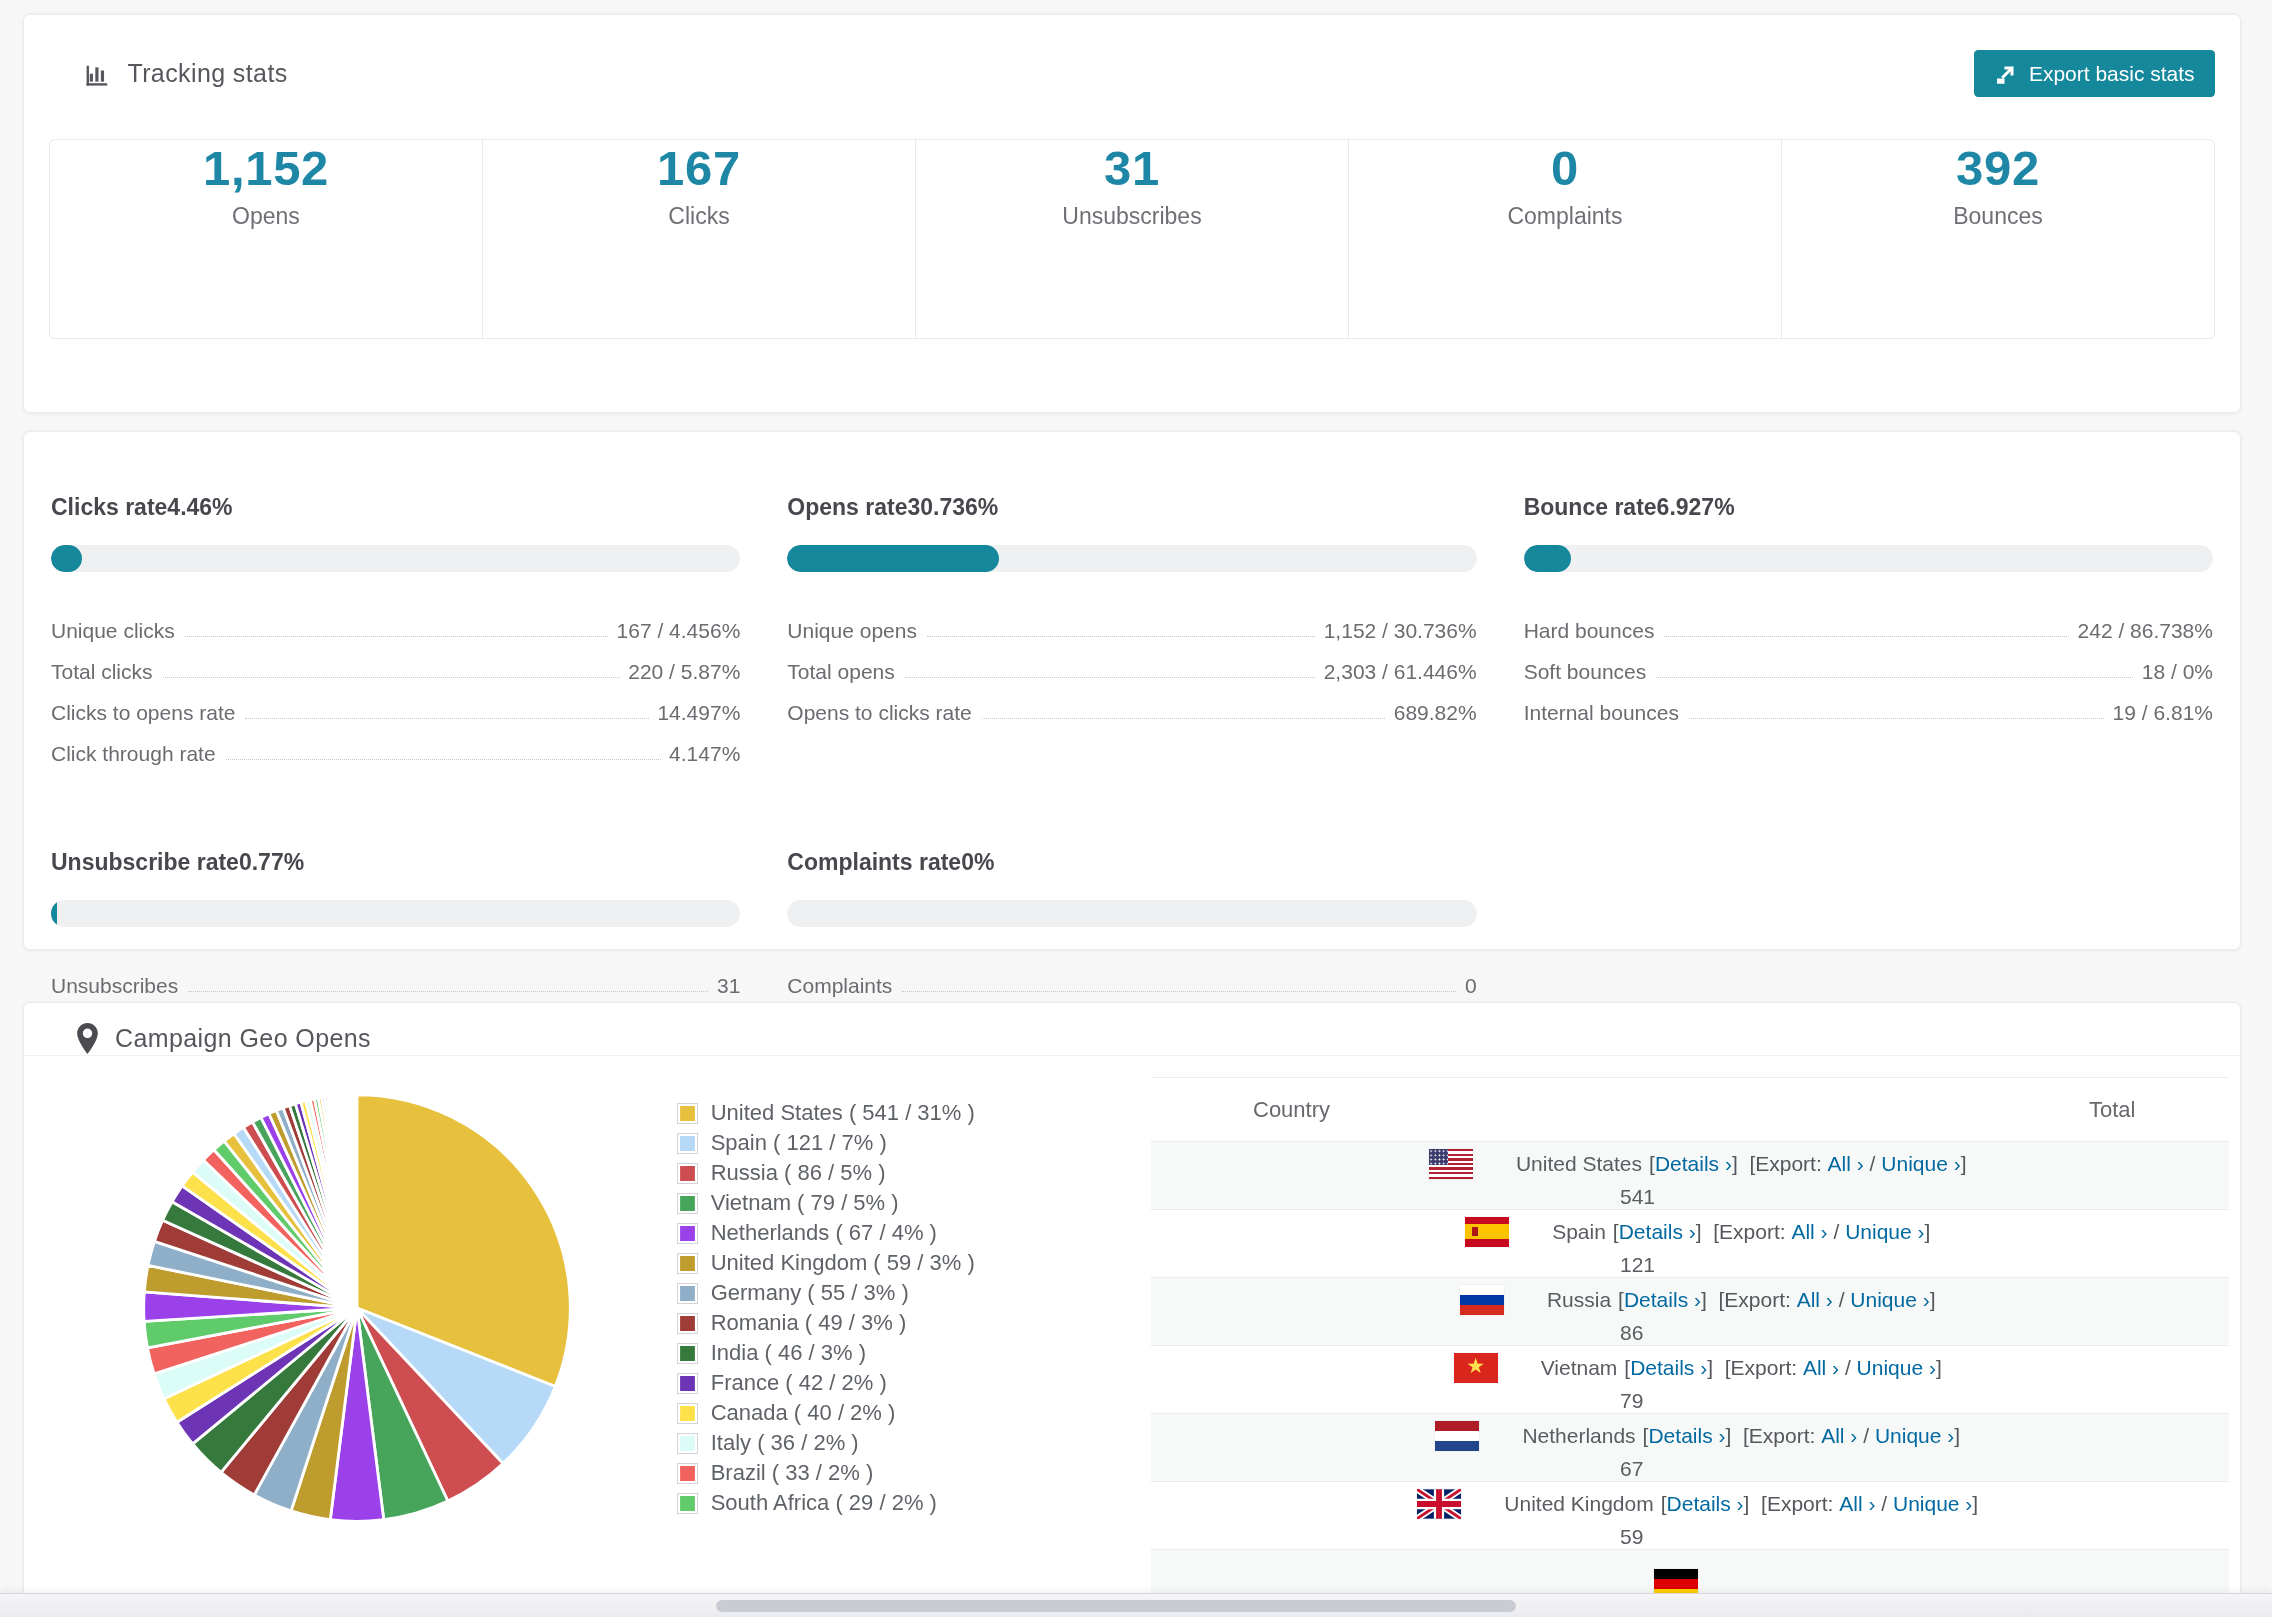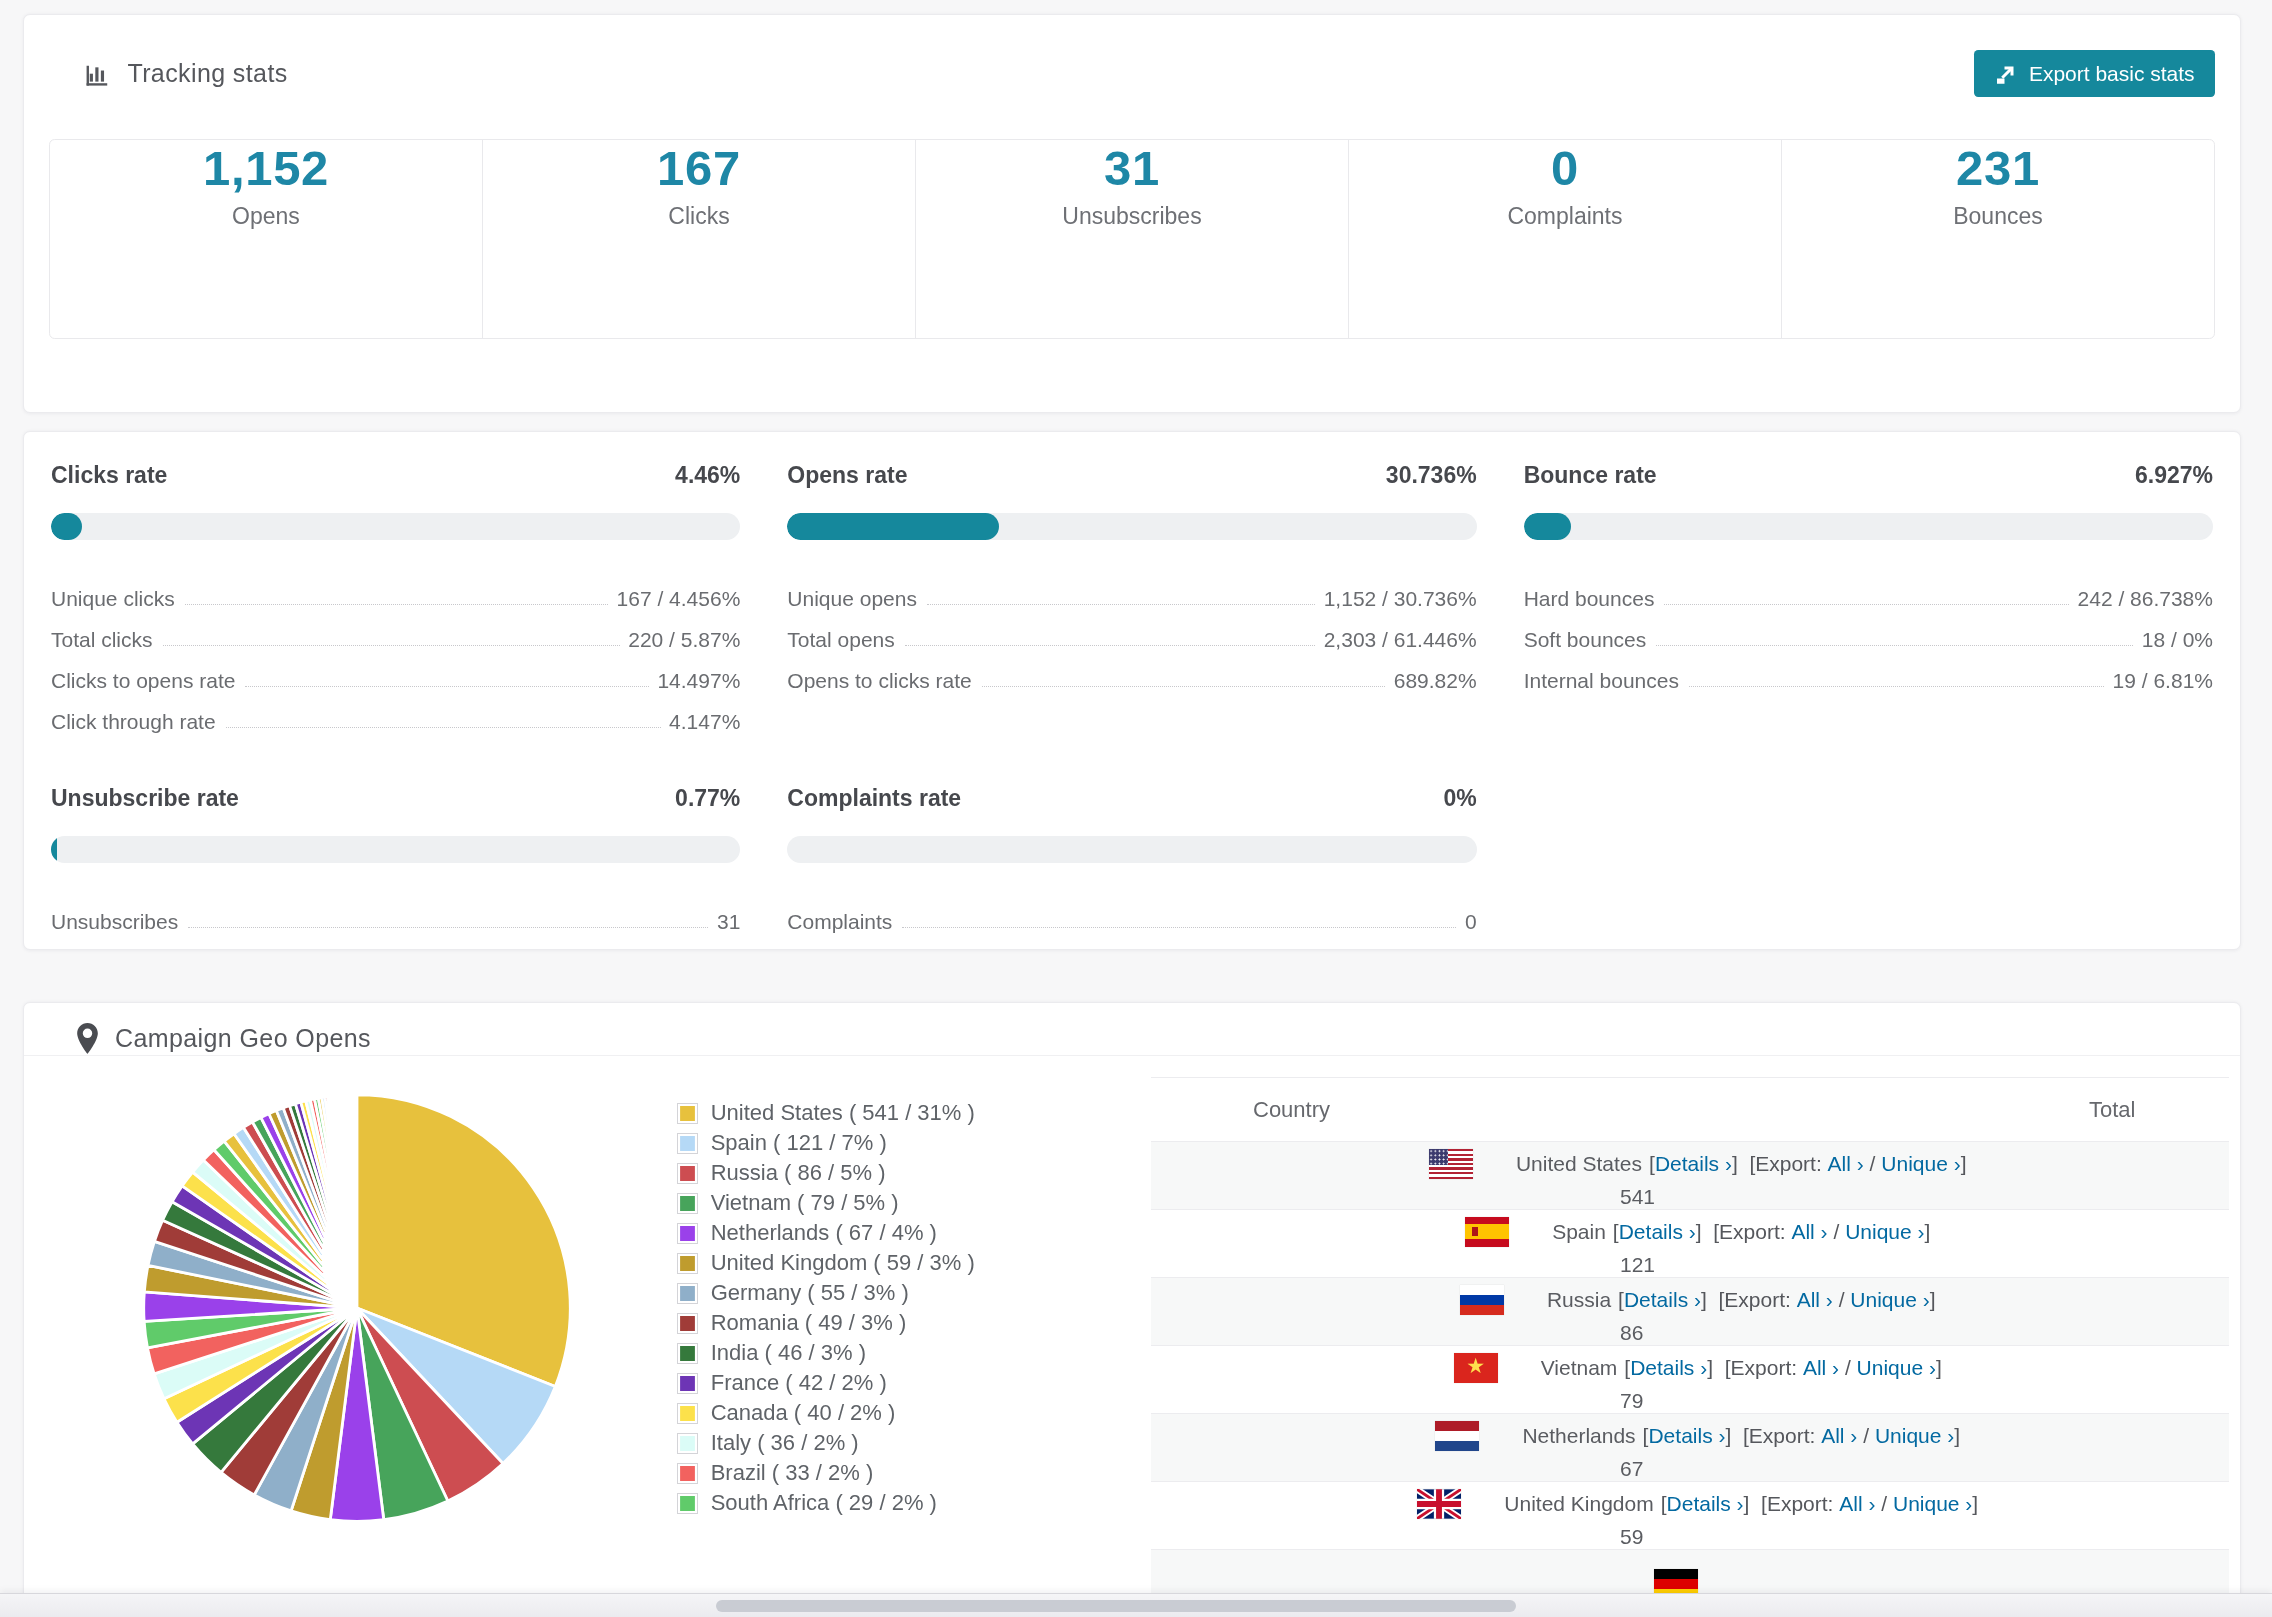--- a/index.html
+++ b/index.html
@@ -51,21 +51,21 @@
   .stat-value { font-size: 49px; font-weight: 700; color: #1e87a6; letter-spacing: 0.7px; }
   .stat-label { font-size: 23px; color: #6e7075; margin-top: 7px; }
 
   
   .rates-grid {
     padding: 30px 27px 0 27px;
     display: grid;
     grid-template-columns: repeat(3, 1fr);
     column-gap: 47px; row-gap: 51px;
   }
-  .rate-head { display: flex; justify-content: space-between; align-items: baseline; }
+  .rate-head { display: flex; justify-content: flex-start; align-items: baseline; margin-top: 32px; }
   .rate-title, .rate-value { font-size: 23px; font-weight: 700; color: #46484d; }
   .bar {
     margin-top: 24px; height: 27px; border-radius: 13.4px;
     background: #eef0f2; overflow: hidden; position: relative;
   }
   .fill { height: 100%; border-radius: 13.4px; background: #15889c; }
   .metric-list { margin-top: 30px; }
   .metric-row {
     display: flex; align-items: flex-end;
     height: 41px; font-size: 21px; color: #6a6c70;
@@ -185,21 +185,21 @@
       </div>
       <div class="stat-cell">
         <div class="stat-value">31</div>
         <div class="stat-label">Unsubscribes</div>
       </div>
       <div class="stat-cell">
         <div class="stat-value">0</div>
         <div class="stat-label">Complaints</div>
       </div>
       <div class="stat-cell">
-        <div class="stat-value">231</div>
+        <div class="stat-value">392</div>
         <div class="stat-label">Bounces</div>
       </div>
     </div>
 </div>
 
 <div class="card" id="card-rates">
   <div class="rates-grid">
       <div class="rate-block">
         <div class="rate-head">
           <span class="rate-title">Clicks rate</span>

